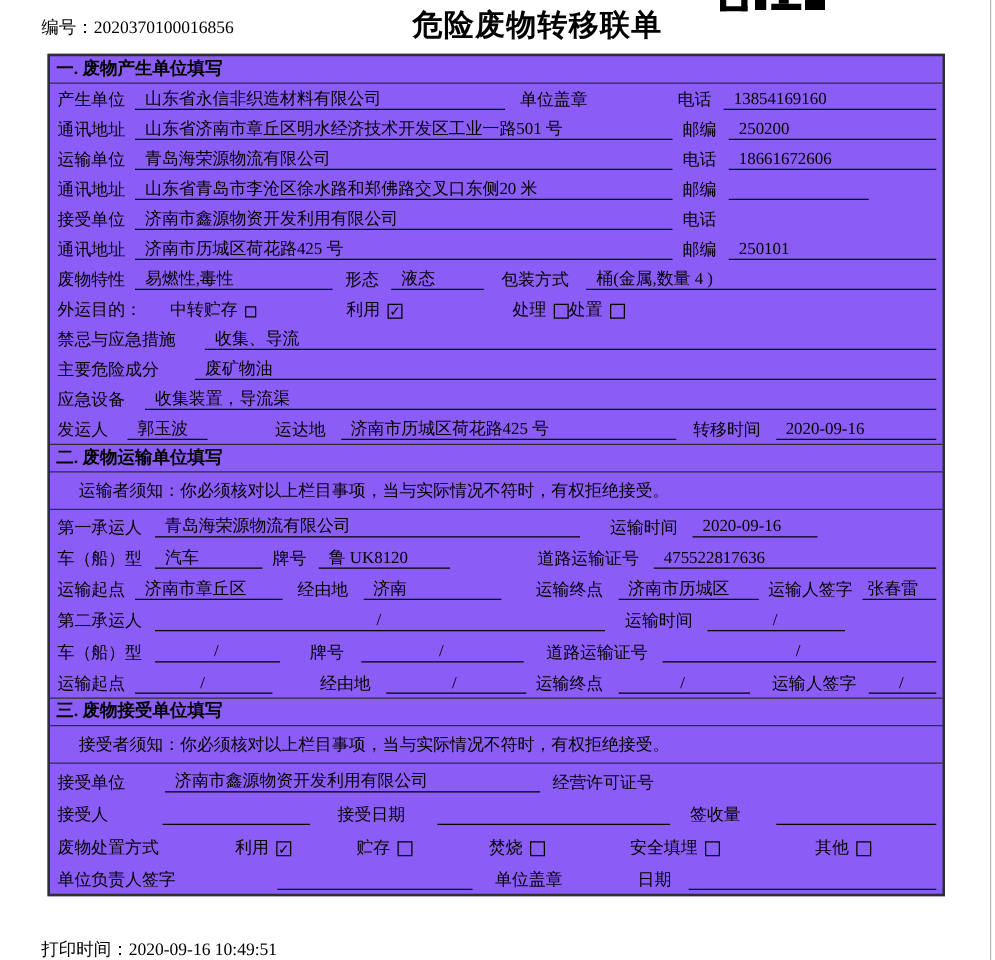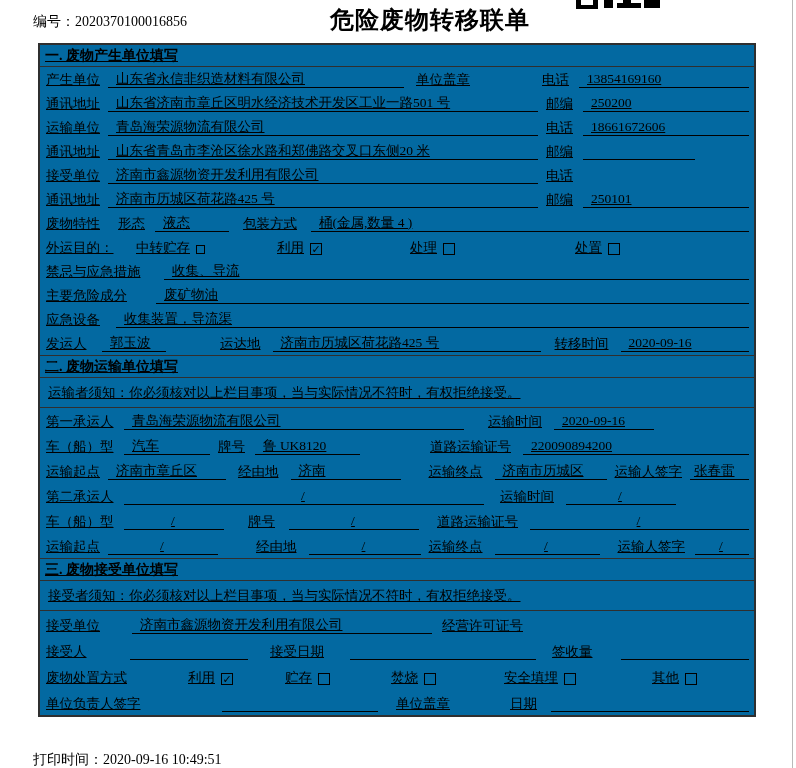--- a/index.html
+++ b/index.html
@@ -8,24 +8,24 @@
   .doc-no { position:absolute; left:33px; top:13px; font-size:14px; white-space:nowrap; }
   .doc-title { position:absolute; left:330px; top:4px; font-size:24px; font-weight:bold; letter-spacing:1px; white-space:nowrap; }
   .qr { position:absolute; left:576px; top:0; width:88px; height:9px; }
   .qr div { position:absolute; background:#000; }
   .qr .q1 { left:0; top:0; width:22px; height:9px; background:transparent; border-left:5px solid #000; border-right:5px solid #000; border-bottom:4px solid #000; }
   .qr .q2 { left:28px; top:0; width:9px; height:8px; }
   .qr .q3 { left:41px; top:3px; width:24px; height:5px; }
   .qr .q4 { left:47px; top:0; width:8px; height:3px; }
   .qr .q5 { left:68px; top:0; width:16px; height:8px; }
   .page-edge { position:absolute; right:3px; top:0; bottom:0; width:1px; background:#b9b9b9; }
-  .form { position:absolute; left:38px; top:43px; width:718px; border:2px solid #2f2f2f; background:#0369a1;text-decoration:underline; }
+  .form { position:absolute; left:38px; top:43px; width:718px; border:2px solid #2f2f2f; background:#8b5cf6; }
   .sec2, .sec3 { border-top:1px solid #2f2f2f; }
   .sec-t { height:22px; line-height:21px; font-weight:bold; font-size:14px; padding-left:5px; border-bottom:1px solid #2f2f2f; }
-  .notice { height:30px; line-height:29px; font-size:13.5px; padding-left:8px; border-bottom:1px solid #2f2f2f; }
+  .notice { height:30px; line-height:29px; font-size:13.5px; padding-left:23px; border-bottom:1px solid #2f2f2f; }
   .row { display:flex; align-items:flex-end; padding:0 5px 3px 6px; font-size:13.5px; }
   .lbl { white-space:nowrap; line-height:17px; flex-shrink:0; }
   .ul { border-bottom:1px solid #000; white-space:nowrap; line-height:17px; padding:0 2px 0 8px; flex-shrink:0; overflow:hidden; }
   .fill { flex:1 1 auto; }
   .ctr { text-align:center; padding-left:0; }
   .cb { display:inline-block; width:12px; height:12px; border:1px solid #000; margin-left:6px; font-family:"DejaVu Sans",sans-serif; font-size:11px; line-height:11px; text-align:center; flex-shrink:0; margin-bottom:1px; }
   .cb-sm { width:9px; height:9px; margin-bottom:2px; }
   .footer { position:absolute; left:33px; top:751px; font-size:14px; white-space:nowrap; }
 </style>
 </head>
@@ -88,35 +88,36 @@
     <div class="row" style="height:24px">
       <span class="lbl" style="width:62px">通讯地址</span>
       <span class="ul" style="width:430px">济南市历城区荷花路425 号</span>
       <span class="lbl" style="margin-left:8px">邮编</span>
       <span class="ul fill" style="margin-left:10px">250101</span>
     </div>
 
 
     <div class="row" style="height:24px">
       <span class="lbl" style="width:62px">废物特性</span>
+      <span class="ul" style="width:158px">易燃性,毒性</span>
       <span class="lbl" style="margin-left:10px">形态</span>
       <span class="ul" style="width:74px;margin-left:10px">液态</span>
       <span class="lbl" style="margin-left:14px">包装方式</span>
       <span class="ul fill" style="margin-left:14px">桶(金属,数量  4 )</span>
     </div>
 
     <div class="row" style="height:24px">
       <span class="lbl" style="width:84px">外运目的：</span>
       <span class="lbl" style="margin-left:6px">中转贮存</span>
       <span class="cb cb-sm"></span>
       <span class="lbl" style="margin-left:72px">利用</span>
       <span class="cb">✓</span>
       <span class="lbl" style="margin-left:88px">处理</span>
       <span class="cb"></span>
-      <span class="lbl" style="margin-left:120px">处置</span>
+      <span class="lbl" style="">处置</span>
       <span class="cb"></span>
     </div>
 
     <div class="row" style="height:24px">
       <span class="lbl" style="width:110px">禁忌与应急措施</span>
       <span class="ul fill" style="margin-left:8px">收集、导流</span>
     </div>
 
     <div class="row" style="height:24px">
       <span class="lbl" style="width:96px">主要危险成分</span>
@@ -148,21 +149,21 @@
       <span class="lbl" style="margin-left:24px">运输时间</span>
       <span class="ul" style="width:100px;margin-left:12px">2020-09-16</span>
     </div>
 
     <div class="row" style="height:25px">
       <span class="lbl" style="width:78px">车（船）型</span>
       <span class="ul" style="width:86px">汽车</span>
       <span class="lbl" style="margin-left:8px">牌号</span>
       <span class="ul" style="width:105px;margin-left:10px">鲁 UK8120</span>
       <span class="lbl" style="margin-left:70px">道路运输证号</span>
-      <span class="ul fill" style="margin-left:12px">220090894200</span>
+      <span class="ul fill" style="margin-left:12px">475522817636</span>
     </div>
 
     <div class="row" style="height:25px">
       <span class="lbl" style="width:62px">运输起点</span>
       <span class="ul" style="width:118px">济南市章丘区</span>
       <span class="lbl" style="margin-left:12px">经由地</span>
       <span class="ul" style="width:110px;margin-left:12px">济南</span>
       <span class="lbl" style="margin-left:28px">运输终点</span>
       <span class="ul" style="width:112px;margin-left:12px">济南市历城区</span>
       <span class="lbl" style="margin-left:8px">运输人签字</span>

